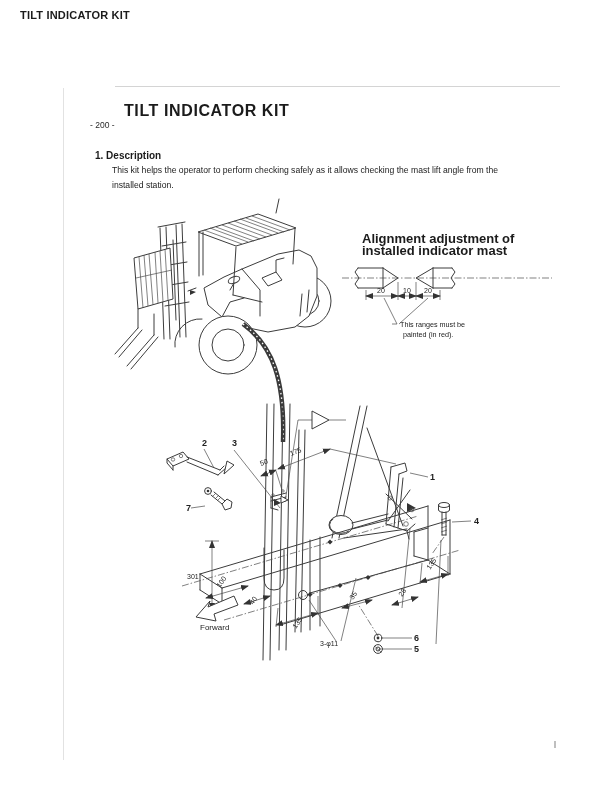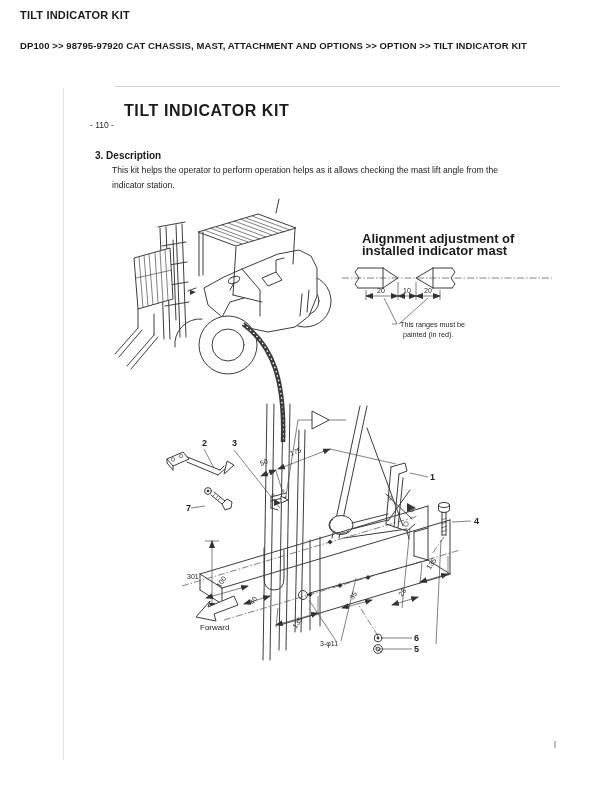--- a/index.html
+++ b/index.html
@@ -27,32 +27,31 @@
   .dimtxt{font-size:7px;}
   .lbltxt{font-size:9px;font-weight:600;}
   .notetxt{font-size:7.2px;}
 </style>
 </head>
 <body>
 
 <div class="page">
 
   <div class="abs doc-title">TILT INDICATOR KIT</div>
-  <div class="abs breadcrumb">DP100 &gt;&gt; 98795-97920 CAT CHASSIS, MAST, ATTACHMENT AND OPTIONS &gt;&gt; OPTION &gt;&gt; TILT INDICATOR KIT</div>
 
   <div class="abs scan-top"></div>
   <div class="abs scan-left"></div>
   <div class="abs scan-speck"></div>
 
-  <div class="abs pageno">- 110 -</div>
+  <div class="abs pageno">- 200 -</div>
   <div class="abs kit-title">TILT INDICATOR KIT</div>
-  <div class="abs section-h">3. Description</div>
+  <div class="abs section-h">1. Description</div>
   <p class="abs desc" style="margin:0;">
-    <span>This kit helps the operator to perform operation helps as it allows checking the mast lift angle from the</span><br>
-    <span>indicator station.</span>
+    <span>This kit helps the operator to perform checking safely as it allows checking the mast lift angle from the</span><br>
+    <span>installed station.</span>
   </p>
 
   <svg class="abs" style="left:112px;top:198px;" width="230" height="185" viewBox="0 0 230 185">
     <g>
       <circle class="wfill" cx="193" cy="103" r="26"></circle>
         <circle class="ln" cx="193" cy="103" r="14"></circle>
     </g>
     <path class="ln" d="M63,149 A25,25 0 0 1 90,121"></path>
     <g>
       <path class="wfill" d="M92,90 L112,79 L130,71 L166,56 L187,52 L199,58 L205,70 L205,98 L197,118 L183,129 L156,134 L132,129 L110,119 L96,107 Z"></path>

